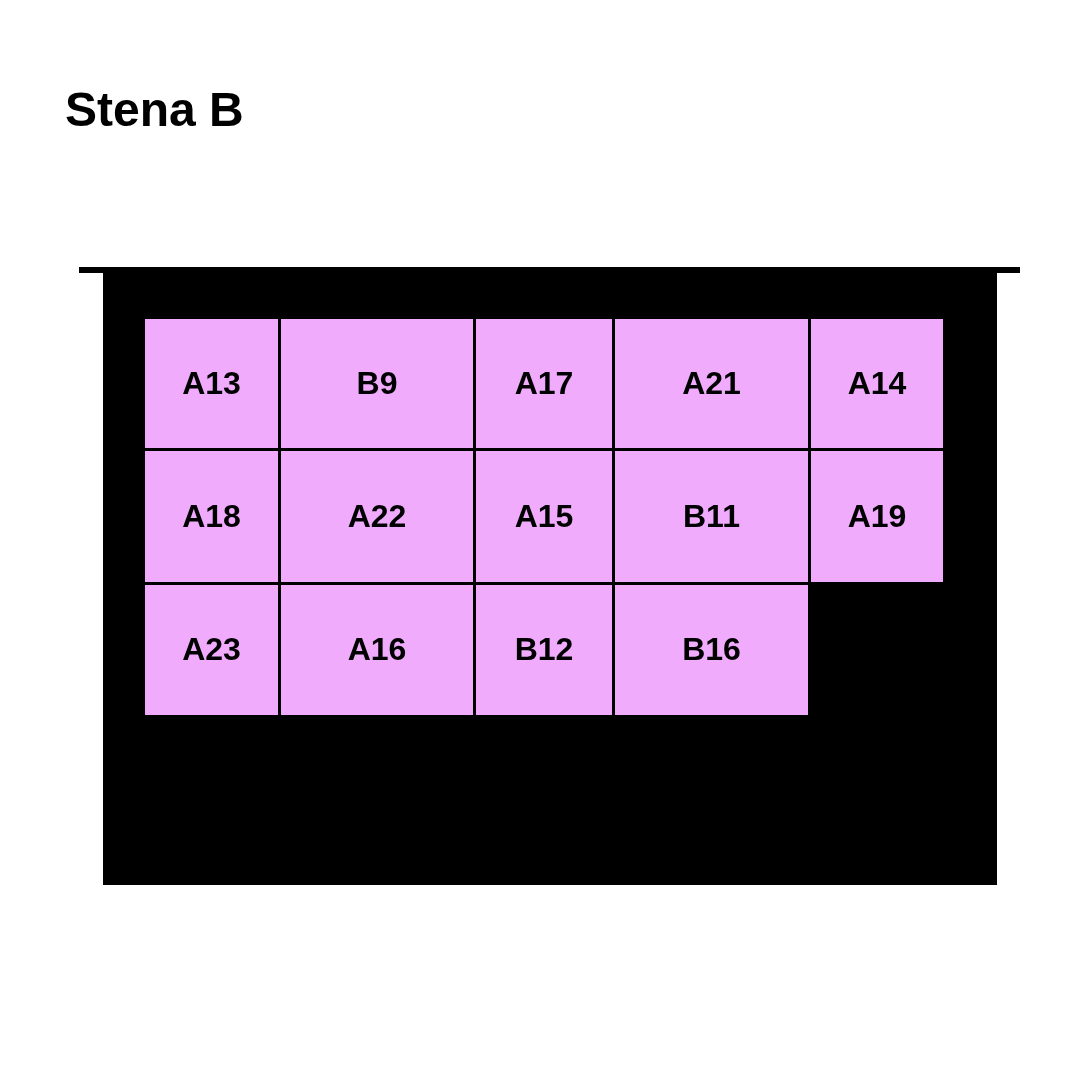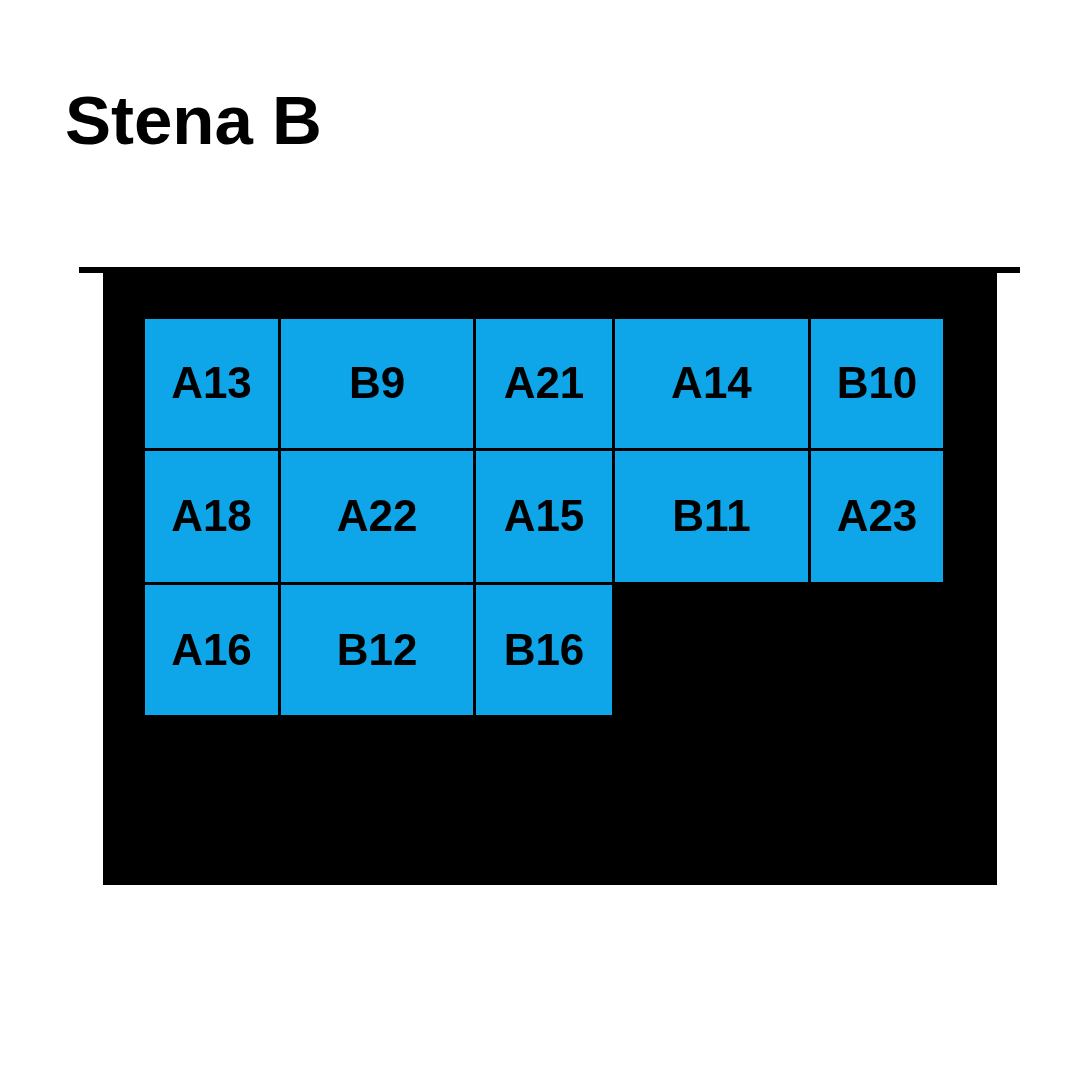--- a/index.html
+++ b/index.html
@@ -13,21 +13,21 @@
     width: 1080px;
     height: 1080px;
     background: #ffffff;
     overflow: hidden;
   }
   .title {
     position: absolute;
     left: 65px;
     top: 86px;
     margin: 0;
-    font-size: 69px;
+    font-size: 48px;
     line-height: 1;
     font-weight: 700;
     color: #000000;
     letter-spacing: 0;
   }
   .mount-line {
     position: absolute;
     left: 79px;
     top: 267px;
     width: 941px;
@@ -47,47 +47,48 @@
     left: 145px;
     top: 319px;
     width: 798px;
     height: 529px;
     display: grid;
     grid-template-columns: 135fr 195fr 138fr 196fr 134fr;
     grid-template-rows: 131fr 133fr 133fr 132fr;
     gap: 3px;
   }
   .cell {
-    background: #0ea5e9;
+    background: #f0abfc;
     display: flex;
     align-items: center;
     justify-content: center;
-    font-size: 44px;
+    font-size: 32px;
     font-weight: 700;
     color: #000000;
   }
 </style>
 </head>
 <body>
 
 <div class="canvas">
   <h1 class="title">Stena B</h1>
   <div class="mount-line"></div>
   <div class="frame"></div>
   <div class="grid">
     <div class="cell">A13</div>
     <div class="cell">B9</div>
+    <div class="cell">A17</div>
     <div class="cell">A21</div>
 
     <div class="cell">A14</div>
-    <div class="cell">B10</div>
     <div class="cell">A18</div>
     <div class="cell">A22</div>
 
     <div class="cell">A15</div>
     <div class="cell">B11</div>
+    <div class="cell">A19</div>
     <div class="cell">A23</div>
 
     <div class="cell">A16</div>
     <div class="cell">B12</div>
     <div class="cell">B16</div>
   </div>
 </div>
 
 </body></html>

